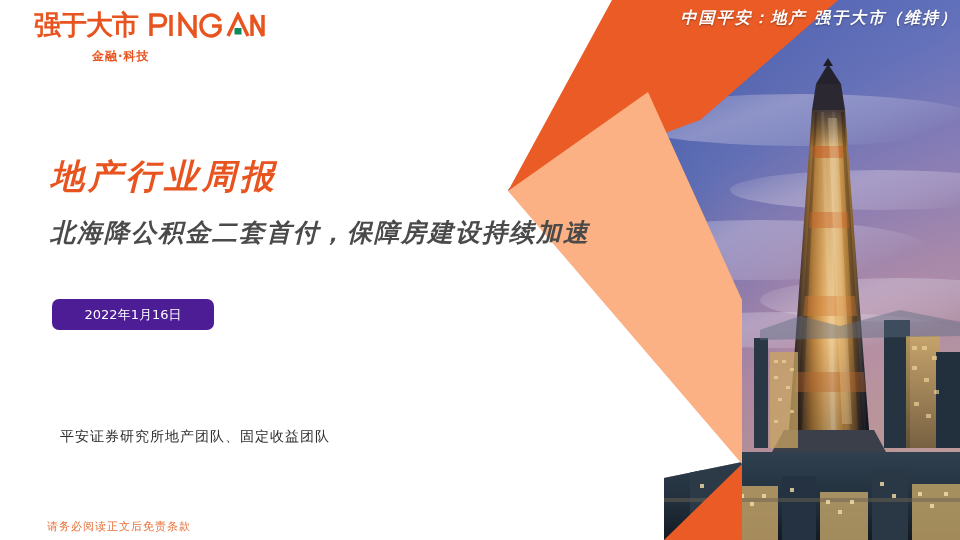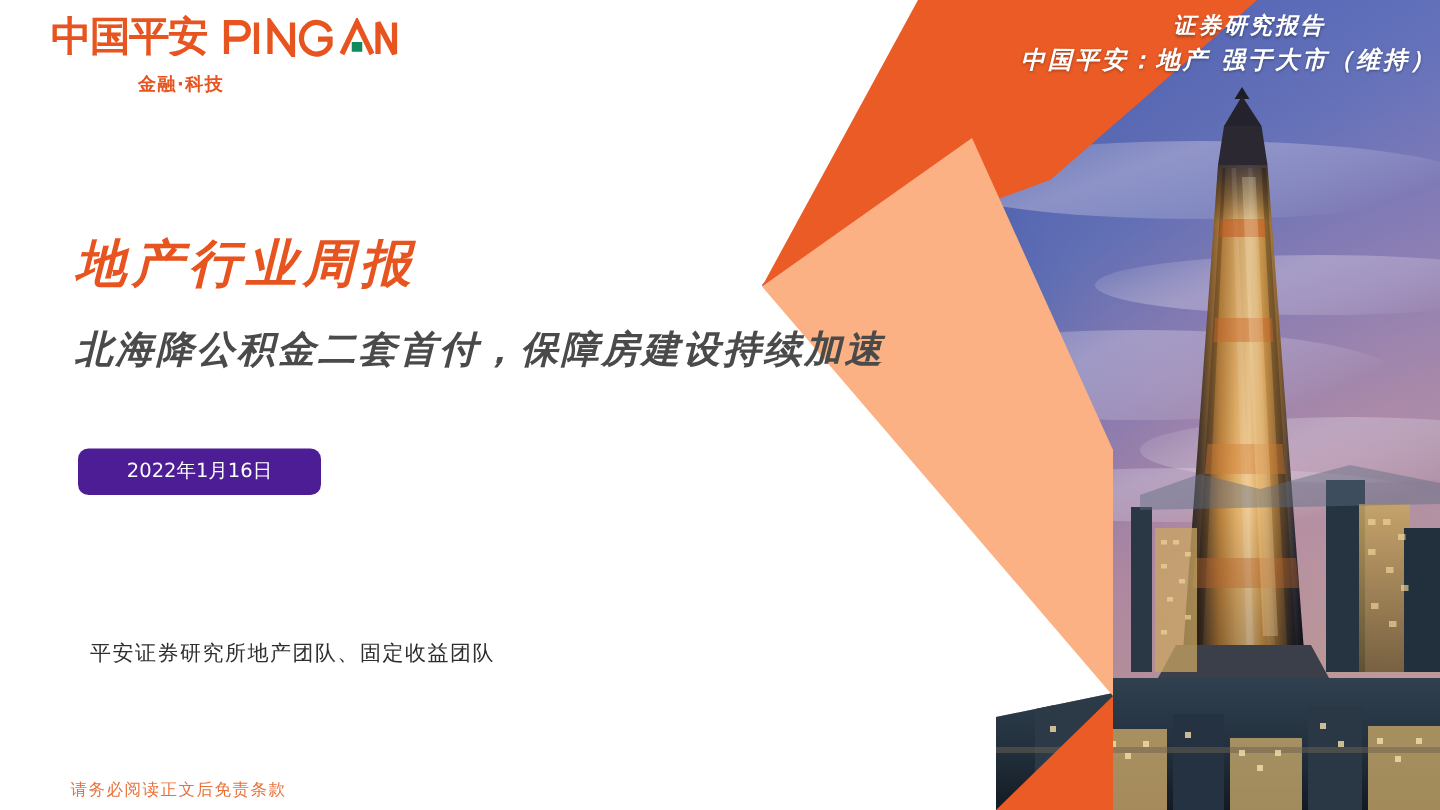--- a/index.html
+++ b/index.html
@@ -340,21 +340,21 @@
       <polygon points="612,0 838,0 700,120 508,191" fill="#EA5B26"></polygon>
       <polygon points="648,92 742,300 742,464 508,191" fill="#FBB183"></polygon>
       <polygon points="742,464 742,540 664,540" fill="#EA5B26"></polygon>
 
       <polygon points="686,0 838,0 700,120" fill="#EA5B26"></polygon>
     </svg>
   </div>
 
   <div id="logo-block">
     <div id="logo-row">
-      <span id="logo-cn">中国平安</span>
+      <span id="logo-cn">强于大市</span>
       <span id="logo-en-wrap">
         <svg width="118" height="26" viewBox="0 0 236 52">
           <g fill="none" stroke="#E8541F" stroke-width="7">
 
             <path d="M6 48 L6 6 L24 6 A11 11 0 0 1 24 28 L6 28"></path>
 
             <path d="M46 6 L46 48"></path>
 
             <path d="M64 48 L64 6 L94 48 L94 6"></path>
 
@@ -368,21 +368,20 @@
           <g fill="none" stroke="#E8541F" stroke-width="7">
             <path d="M208 48 L208 6 L230 48 L230 6"></path>
           </g>
         </svg>
       </span>
     </div>
     <div id="logo-tagline">金融·科技</div>
   </div>
 
   <div id="report-meta">
-    <div id="report-kind">证券研究报告</div>
     <div id="report-rating">中国平安：地产 强于大市（维持）</div>
   </div>
 
   <div id="sub-title">北海降公积金二套首付，保障房建设持续加速</div>
 
   <div id="main-title">地产行业周报</div>
 
   <div id="date-badge">2022年1月16日</div>
 
   <div id="team-line">平安证券研究所地产团队、固定收益团队</div>

